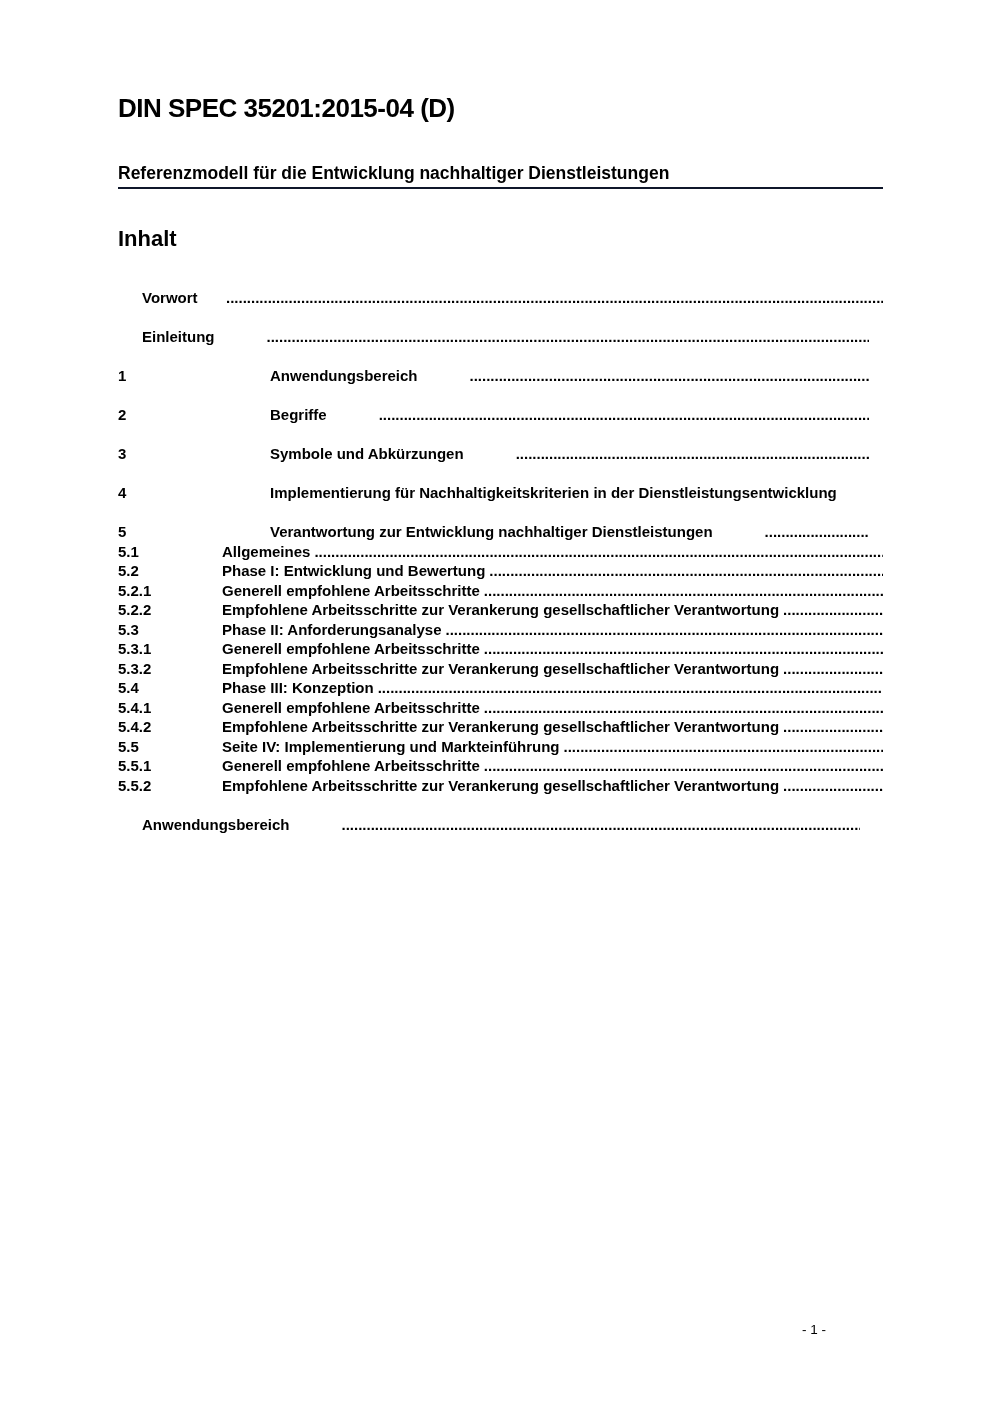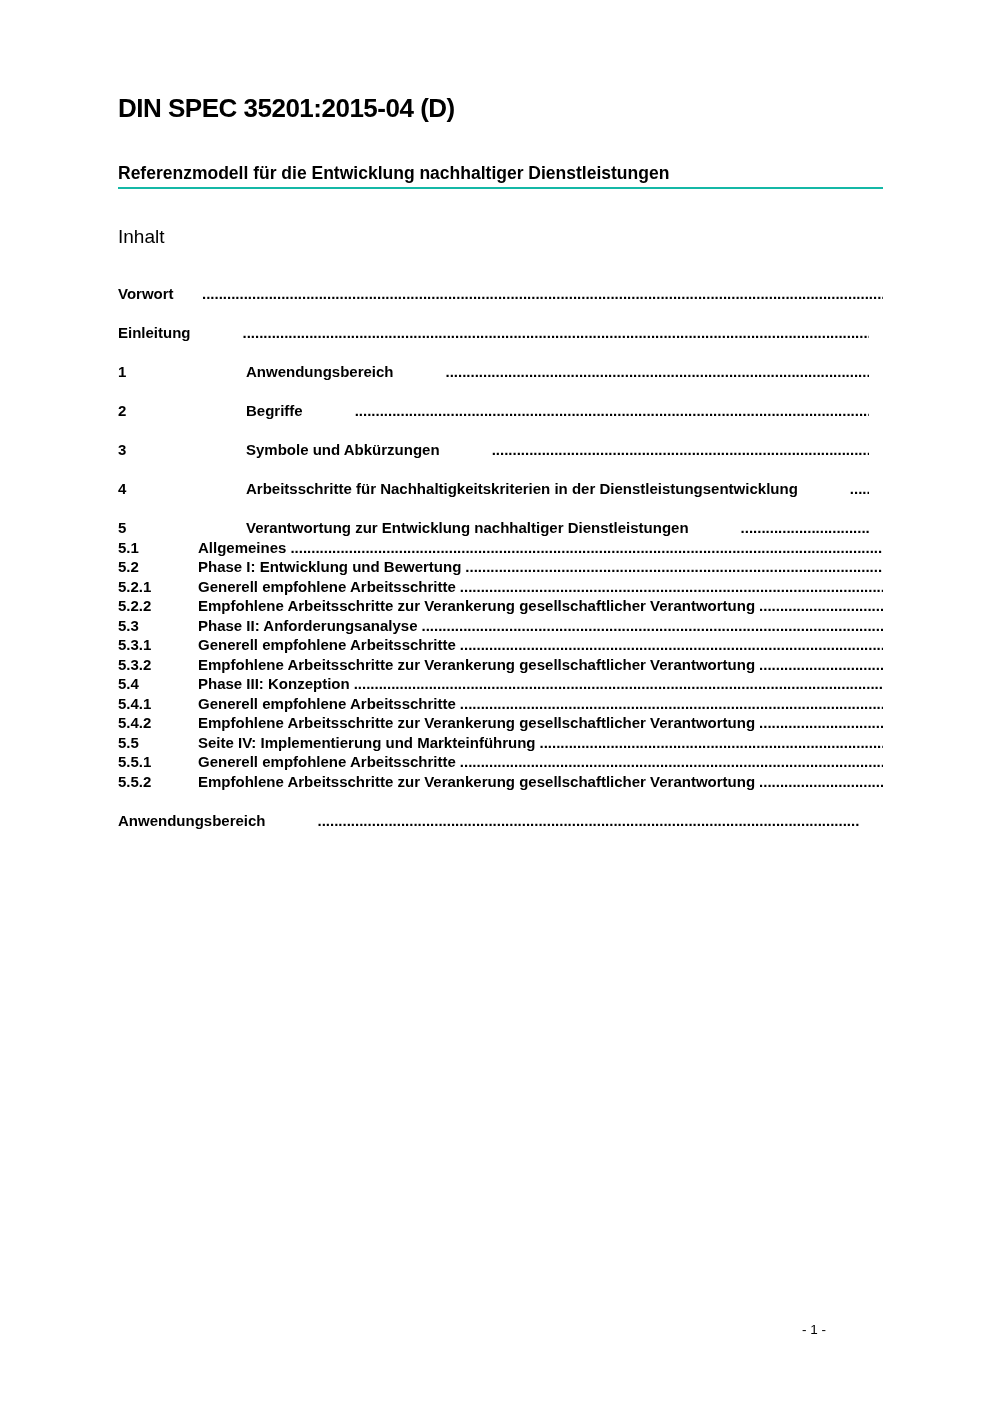--- a/index.html
+++ b/index.html
@@ -28,31 +28,31 @@
     line-height: 28px;
     font-weight: bold;
     letter-spacing: -0.5px;
   }
   .doc-subtitle {
     margin: 41px 0 0 0;
     font-size: 17.5px;
     line-height: 20px;
     font-weight: bold;
     padding-bottom: 4px;
-    border-bottom: 2px solid #14b8a6;
+    border-bottom: 2px solid #0f172a;
   }
   .inhalt-row {
     margin-top: 37px;
     display: flex;
     justify-content: space-between;
     align-items: baseline;
   }
   .inhalt {
-    font-size: 19px;
-    font-weight: normal;
+    font-size: 22px;
+    font-weight: bold;
   }
   .seite {
     font-size: 14.5px;
     font-weight: normal;
   }
   .toc {
     margin-top: 36px;
   }
   .toc-row {
     display: flex;
@@ -66,20 +66,21 @@
     margin-top: 19.5px;
     gap: 48px;
   }
   .toc-num {
     flex: 0 0 80px;
     white-space: nowrap;
   }
   .toc-label {
     flex: 0 1 auto;
     white-space: nowrap;
+    margin-left: 24px;
   }
   .toc-row.tab .toc-label {
     min-width: 80px;
   }
   .toc-dots {
     flex: 1 1 auto;
     min-width: 10px;
     overflow: hidden;
     white-space: nowrap;
     padding-left: 4px;
@@ -134,21 +135,21 @@
           <span class="toc-page">5</span>
         </div>
         <div class="toc-row gap">
           <span class="toc-num">3</span>
           <span class="toc-label">Symbole und Abkürzungen</span>
           <span class="toc-dots"></span>
           <span class="toc-page">7</span>
         </div>
         <div class="toc-row gap">
           <span class="toc-num">4</span>
-          <span class="toc-label">Arbeitsschritte für Nachhaltigkeitskriterien in der Dienstleistungsentwicklung</span>
+          <span class="toc-label">Implementierung für Nachhaltigkeitskriterien in der Dienstleistungsentwicklung</span>
           <span class="toc-dots"></span>
           <span class="toc-page">7</span>
         </div>
         <div class="toc-row gap">
           <span class="toc-num">5</span>
           <span class="toc-label">Verantwortung zur Entwicklung nachhaltiger Dienstleistungen</span>
           <span class="toc-dots"></span>
           <span class="toc-page">9</span>
         </div>
         <div class="toc-row">

